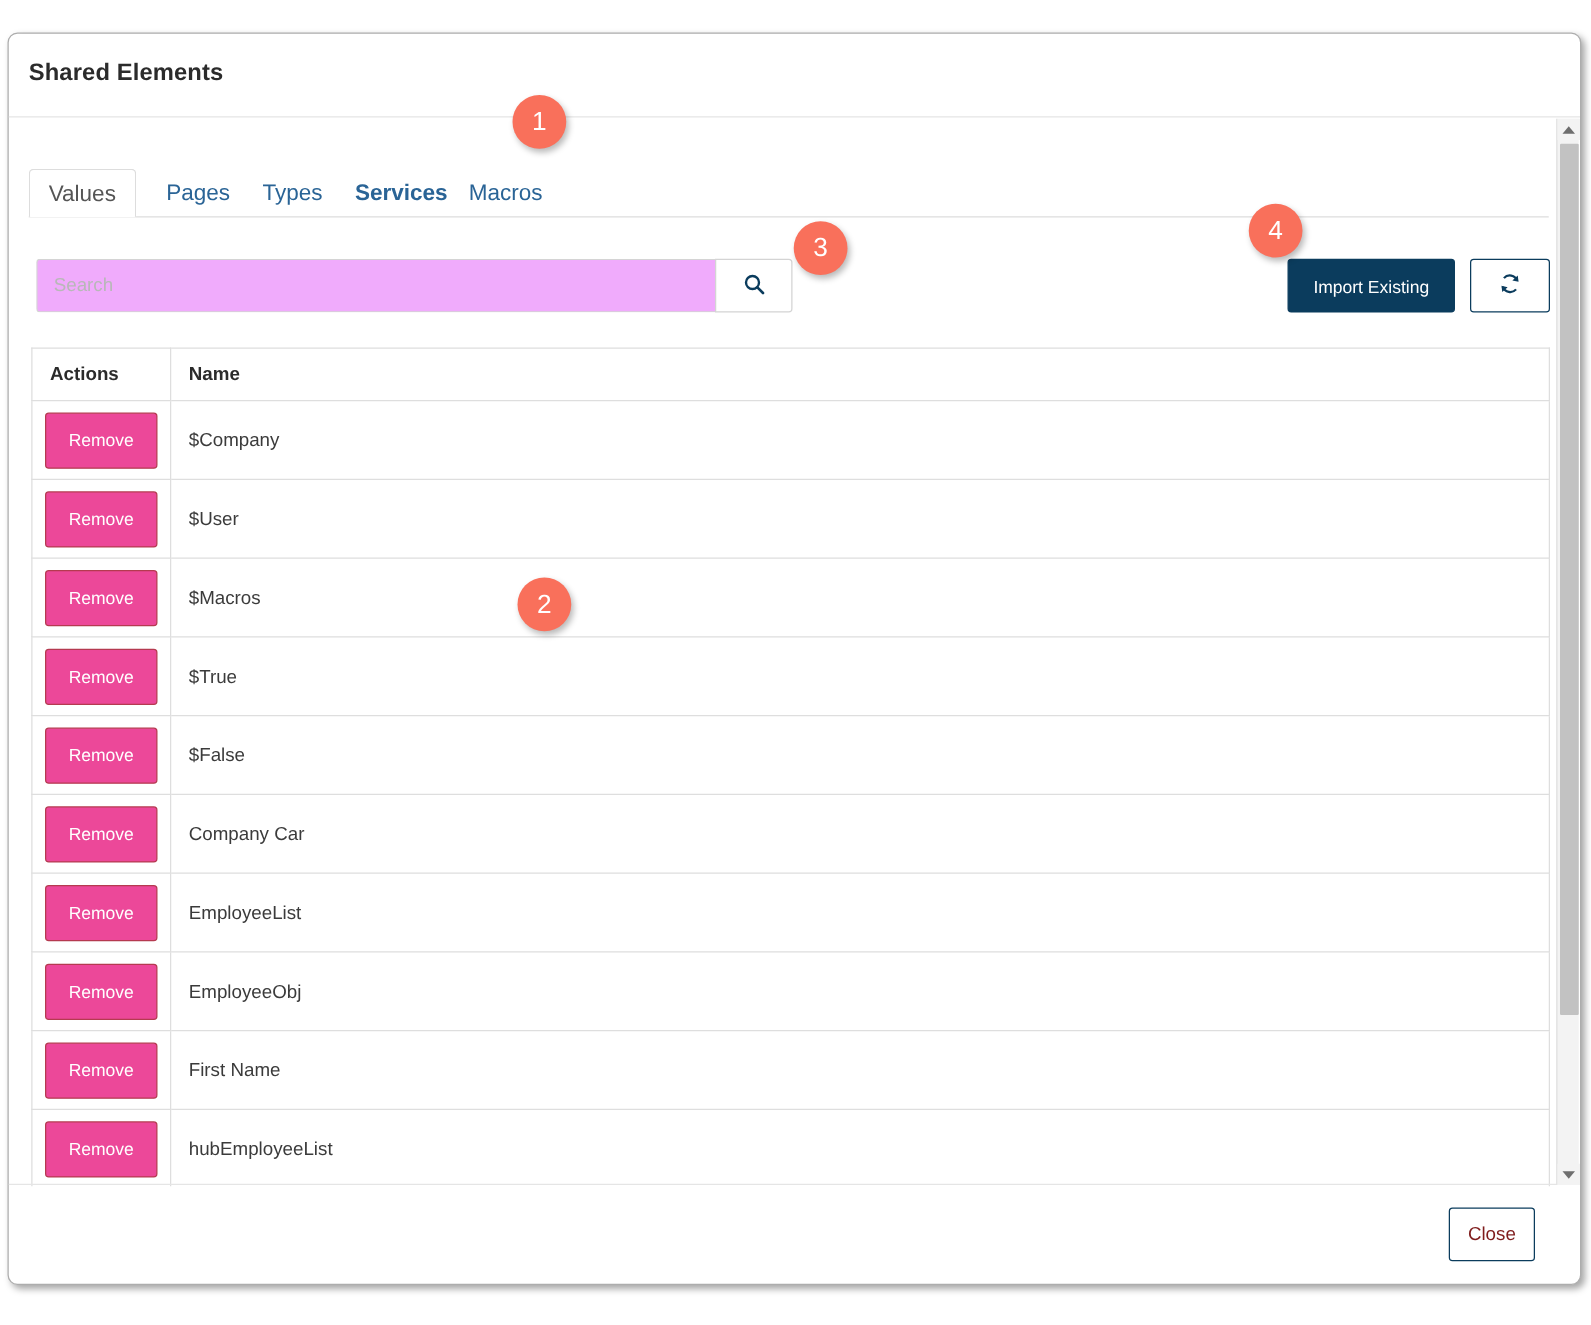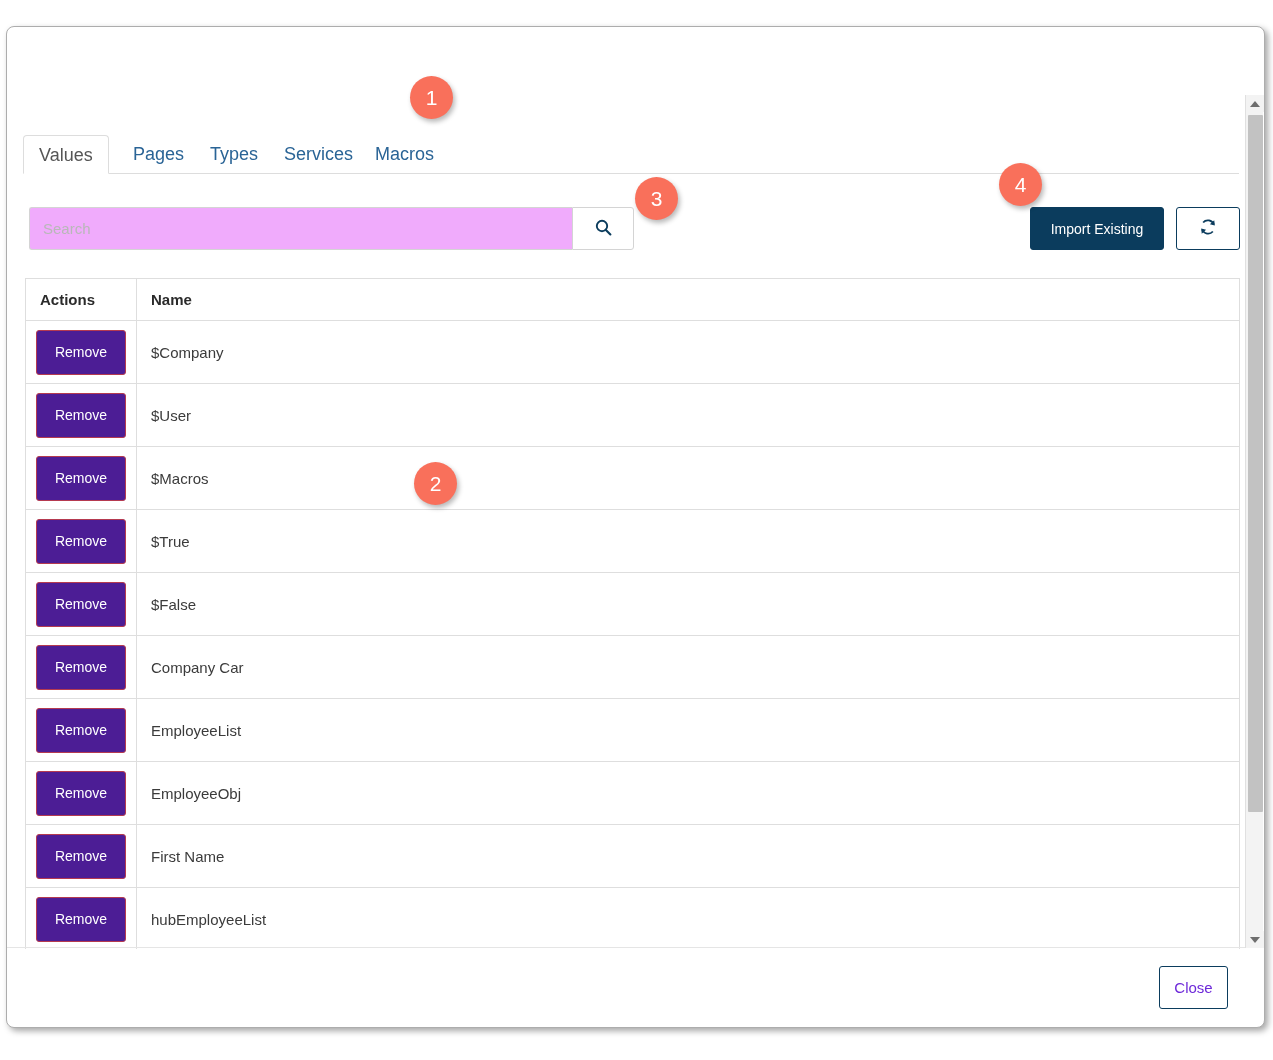--- a/index.html
+++ b/index.html
@@ -189,21 +189,21 @@
   table.grid th.col-actions { padding: 0 14px; text-align: left; }
   table.grid td {
     height: 63px;
     font-size: 15px;
     color: #3b3b3b;
     padding: 0 14px;
   }
   .remove-btn {
     width: 90px;
     height: 45px;
-    background: #4c1d95;
+    background: #ec4899;
     border: 1px solid #b53a50;
     border-radius: 3px;
     color: #ffffff;
     font-size: 14px;
     font-family: "Liberation Sans", sans-serif;
     cursor: pointer;
     padding: 0;
     display: block;
     margin: 0 auto;
   }
@@ -219,21 +219,21 @@
   }
   .close-btn {
     position: absolute;
     right: 36px;
     top: 18px;
     width: 69px;
     height: 43px;
     background: #ffffff;
     border: 1px solid #0b3c5d;
     border-radius: 3px;
-    color: #6d28d9;
+    color: #7f1d1d;
     font-size: 15px;
     font-family: "Liberation Sans", sans-serif;
     cursor: pointer;
     padding: 0;
   }
 
   
   .scrollbar {
     position: absolute;
     right: 1px;
@@ -296,28 +296,31 @@
   .badge-3 { left: 635px; top: 177px; }
   .badge-4 { left: 999px; top: 163px; }
 </style>
 </head>
 <body>
 
 <div id="stage">
 
   <div class="modal">
 
+    <div class="modal-header">
+      <div class="modal-title">Shared Elements</div>
+    </div>
 
     <div class="modal-body">
 
       <div class="tabs">
         <div class="tab active" style="left:0px;">Values</div>
         <div class="tab" style="left:95px;">Pages</div>
         <div class="tab" style="left:172px;">Types</div>
-        <div class="tab" style="left:246px;">Services</div>
+        <div class="tab" style="left:246px;font-weight:bold;">Services</div>
         <div class="tab" style="left:337px;">Macros</div>
       </div>
 
       <div class="search-wrap">
         <input class="search-input" type="text" placeholder="Search" style="">
         <button class="search-btn">
           <span>
             <svg width="17" height="17" viewBox="0 0 17 17" aria-hidden="true">
               <circle cx="7" cy="7" r="5.2" fill="none" stroke="#0b3c5d" stroke-width="1.9"></circle>
               <line x1="10.9" y1="10.9" x2="15.4" y2="15.4" stroke="#0b3c5d" stroke-width="2.1" stroke-linecap="round"></line>

